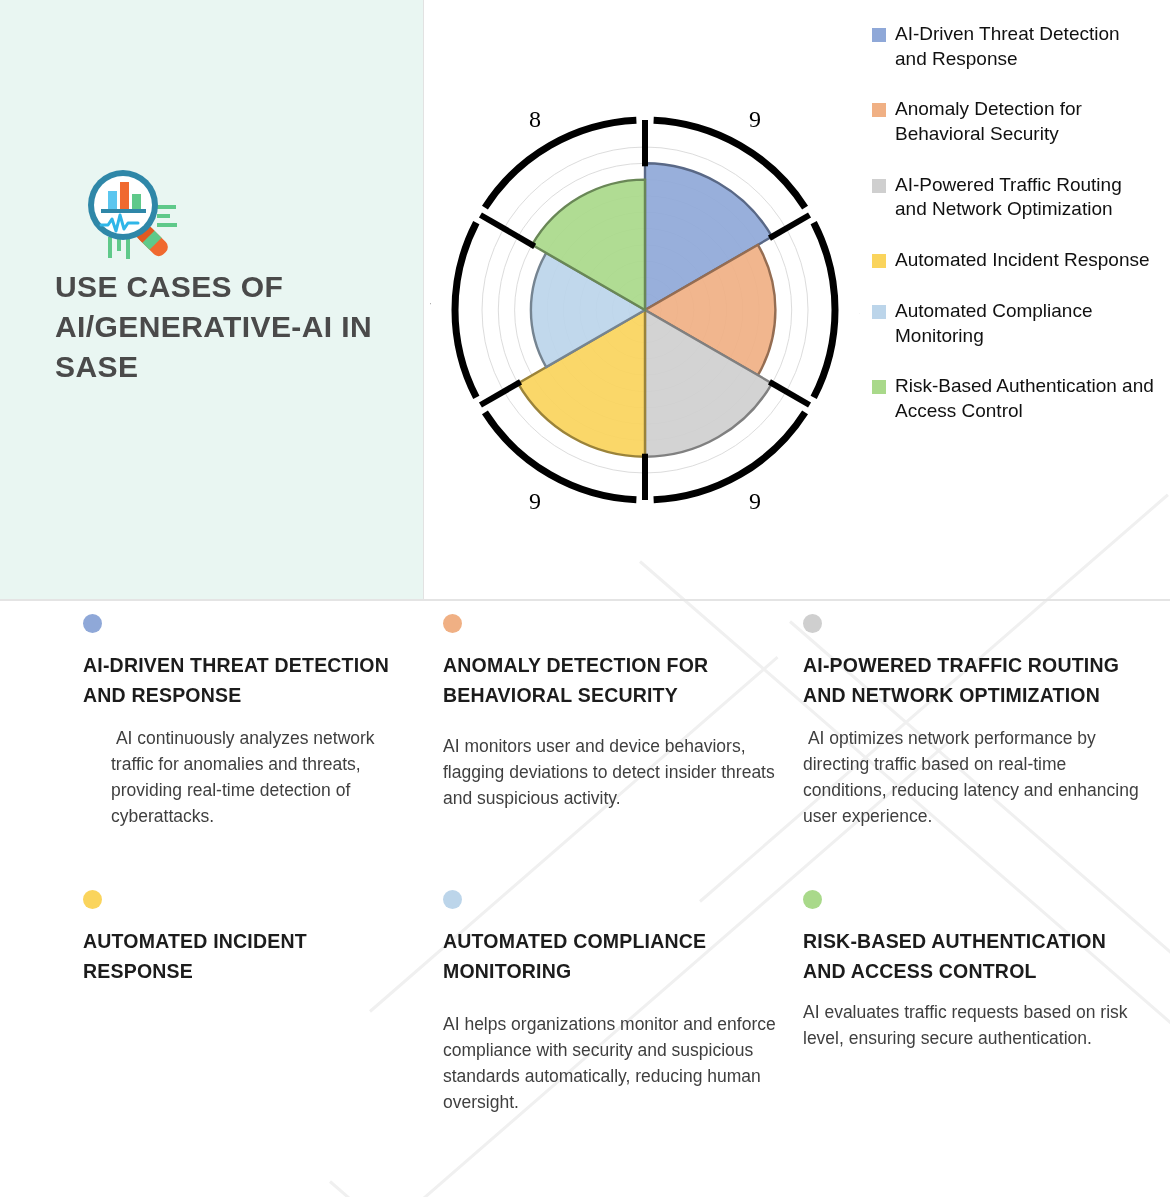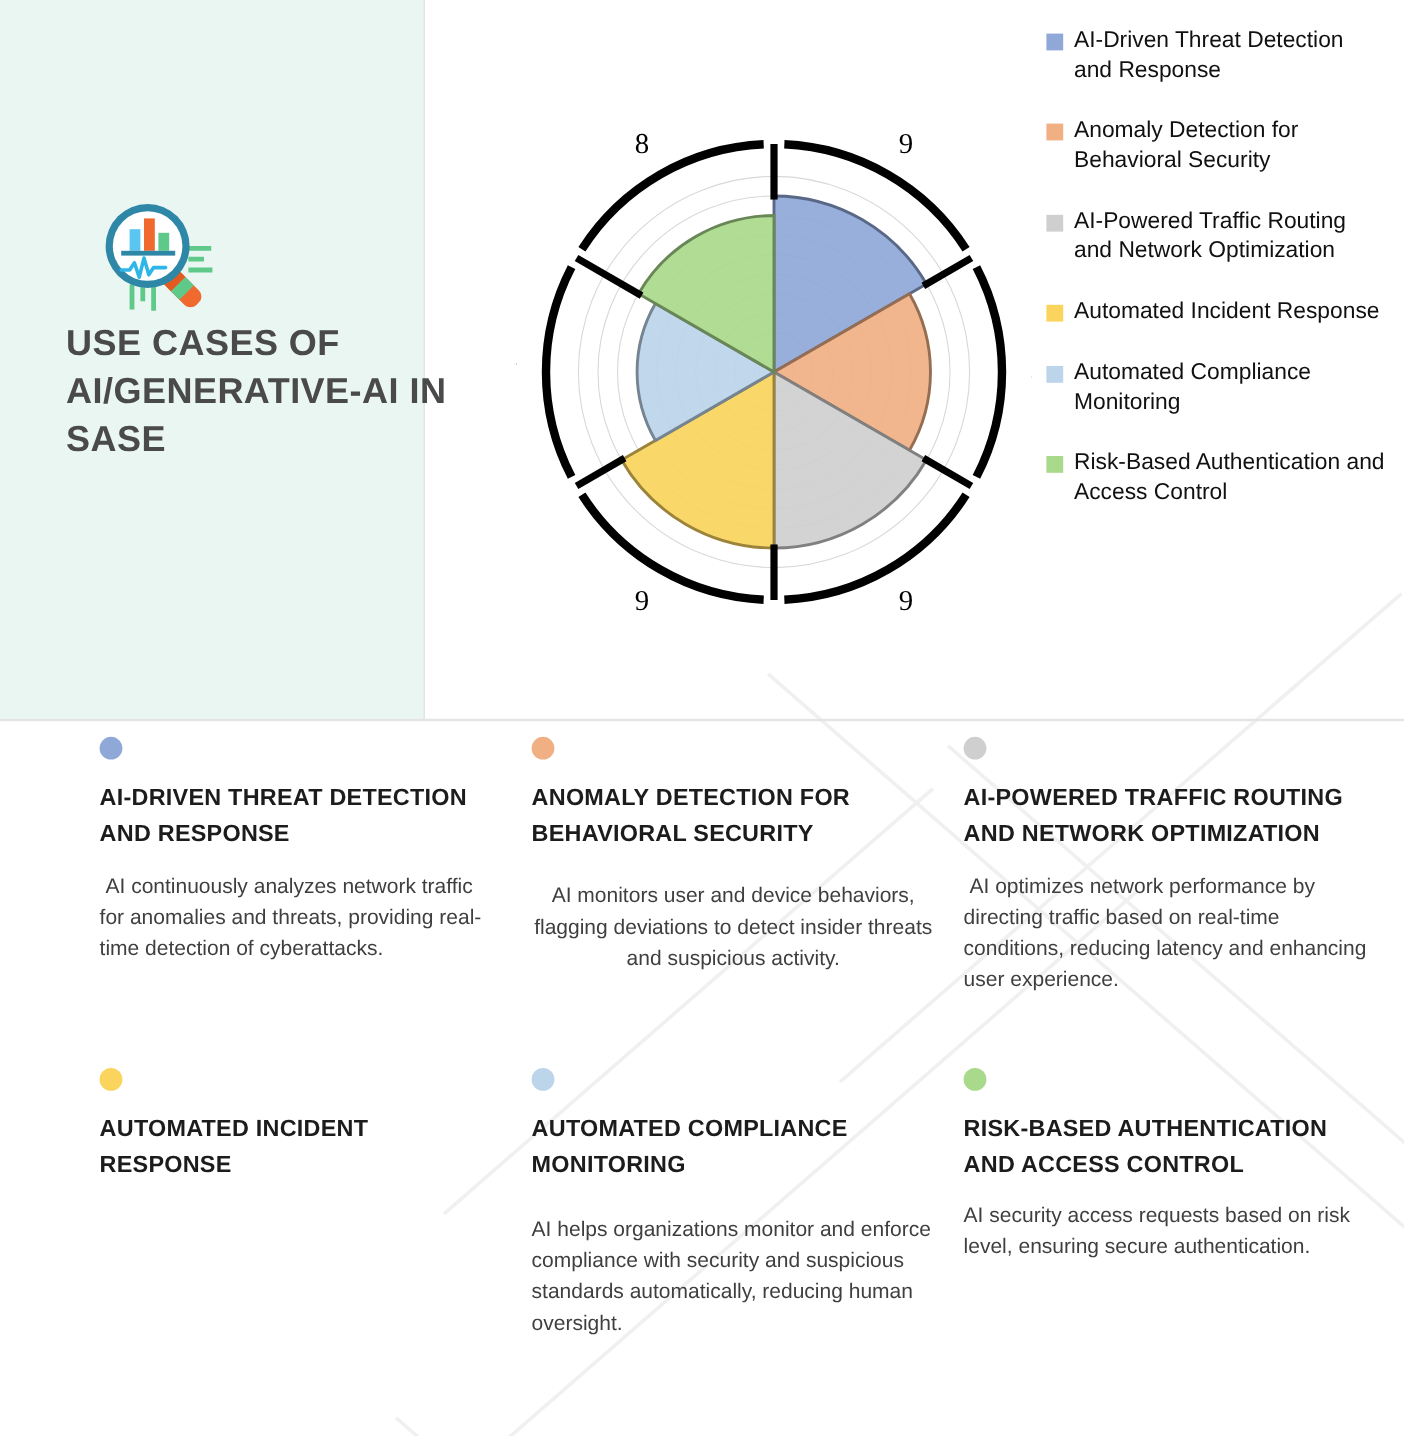--- a/index.html
+++ b/index.html
@@ -33,21 +33,21 @@
   
   .top-section {
     position: absolute;
     left: 0; top: 0;
     width: 1170px; height: 600px;
     z-index: 1;
   }
   .left-panel {
     position: absolute;
     left: 0; top: 0;
-    width: 354px; height: 599px;
+    width: 424px; height: 599px;
     background: #e9f6f2;
     border-right: 1px solid #e2e2e2;
   }
   .icon-wrap {
     position: absolute;
     left: 78px; top: 163px;
     width: 104px; height: 100px;
   }
   .panel-title {
     position: absolute;
@@ -127,22 +127,22 @@
     margin-bottom: 16px;
   }
   .card-body {
     font-size: 17.5px;
     line-height: 1.48;
     color: #3f3f3f;
     white-space: pre-wrap;
   }
   .card.r2 .card-title { margin-bottom: 26px; }
   .card.r2.c3 .card-title { margin-bottom: 14px; }
-  .card.c1.r1 .card-body { margin-top: 4px; }
-  .card.c2.r1 .card-body { margin-top: 24px; text-align: center; }
+  .card.c1.r1 .card-body { margin-top: 4px; margin-left: 28px; }
+  .card.c2.r1 .card-body { margin-top: 24px; }
   .card.c3.r1 .card-body { margin-top: 4px; }
 </style>
 </head>
 <body>
 
 <div id="page">
 
   <div class="watermark">
     <div class="wm-line" style="left:640px; top:560px; width:760px; transform:rotate(41deg);"></div>
     <div class="wm-line" style="left:700px; top:900px; width:620px; transform:rotate(-41deg);"></div>
@@ -290,17 +290,17 @@
 
     <div class="card c2 r2">
       <div class="card-dot" style="background: rgb(188, 213, 234);"></div>
       <div class="card-title">AUTOMATED COMPLIANCE MONITORING</div>
       <div class="card-body">AI helps organizations monitor and enforce compliance with security and suspicious standards automatically, reducing human oversight.</div>
     </div>
 
     <div class="card c3 r2">
       <div class="card-dot" style="background: rgb(169, 217, 138);"></div>
       <div class="card-title">RISK-BASED AUTHENTICATION AND ACCESS CONTROL</div>
-      <div class="card-body">AI security access requests based on risk level, ensuring secure authentication.</div>
+      <div class="card-body">AI evaluates traffic requests based on risk level, ensuring secure authentication.</div>
     </div>
   </div>
 
 </div>
 
 </body></html>

